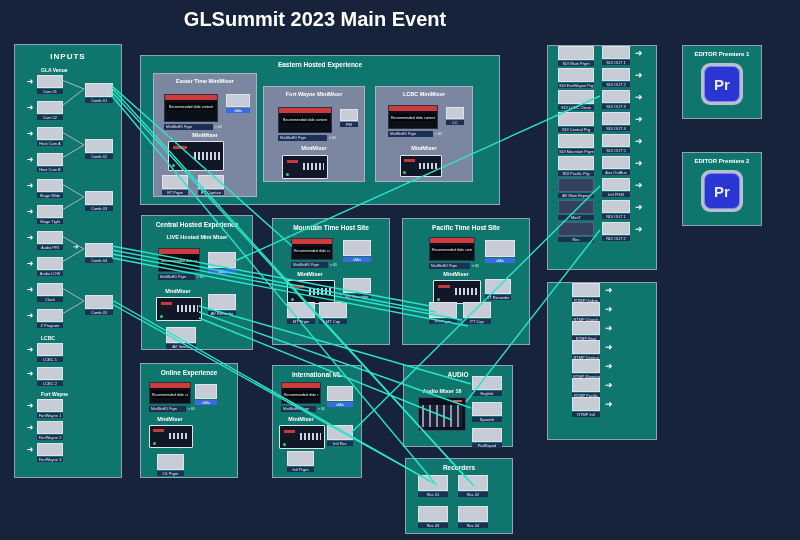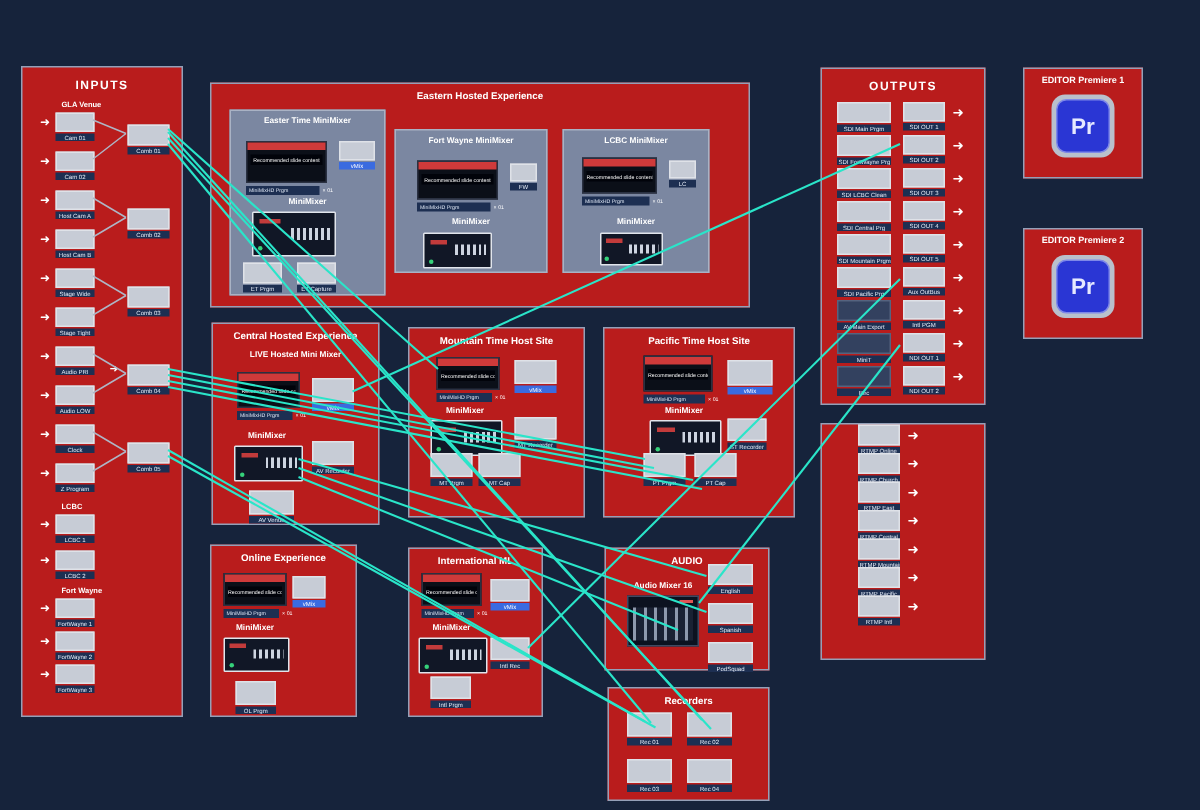--- a/index.html
+++ b/index.html
@@ -1,20 +1,20 @@
 <!DOCTYPE html>
 <html><head>
 <meta charset="utf-8">
 <style>
   html,body{margin:0;padding:0;background:#16233b;}
   .stage{position:relative;width:800px;height:540px;background:#16233b;overflow:hidden;
          font-family:"Liberation Sans",sans-serif;}
   .title{position:absolute;left:150px;top:8px;width:330px;text-align:center;
          color:#fff;font-size:20px;font-weight:bold;z-index:2;}
-  .panel{position:absolute;background:#b91c1c;border:1px solid #94a0b8;box-sizing:border-box;z-index:1;}
+  .panel{position:absolute;background:#0f766e;border:1px solid #94a0b8;box-sizing:border-box;z-index:1;}
   .subpanel{position:absolute;background:#7b87a1;border:1px solid #a9b2c4;box-sizing:border-box;}
   .phead{text-align:center;color:#fff;font-weight:bold;font-size:8px;letter-spacing:1px;
          padding-top:7px;height:22px;box-sizing:border-box;}
   .ghead{text-align:center;color:#fff;font-weight:bold;font-size:6.5px;padding-top:5px;}
   .shead{text-align:center;color:#fff;font-weight:bold;font-size:5.5px;padding-top:4px;}
   .sublbl{position:absolute;left:0;right:0;text-align:center;color:#fff;font-weight:bold;font-size:5.5px;}
   .mlbl{position:absolute;color:#fff;font-weight:bold;font-size:5.5px;}
   .ig-label{margin:0 0 2px 26px;height:6px;line-height:6px;color:#fff;font-weight:bold;font-size:5px;}
   .irow{display:flex;align-items:flex-start;padding-left:8px;height:18px;}
   .g1 .irow{margin-bottom:8px}.g2 .irow{margin-bottom:6px}.g3 .irow{margin-bottom:4px}
@@ -65,20 +65,21 @@
         color:#e6e9ff;font-weight:bold;font-size:15px;display:flex;align-items:center;justify-content:center;}
   .wires{position:absolute;left:0;top:0;z-index:5;pointer-events:none;}
   .wires .t{stroke:#2ae5c9;stroke-width:1.4;}
   .wires .g{stroke:#aeb6c6;stroke-width:1;}
 </style>
 </head>
 <body>
 
 <div class="stage">
 
+  <div class="title">GLSummit 2023 Main Event</div>
 
   <section class="panel" style="left:14px;top:44px;width:108px;height:434px">
     <div class="phead">INPUTS</div>
     <div class="ig-label">GLA Venue</div>
     <div class="g1">
         <div class="irow">
         <span class="arr">➜</span>
         <span class="ndwrap">
             <span class="nd"></span>
         <span class="ndl">Cam 01</span>
@@ -484,21 +485,20 @@
           <span class="ndl">Rec 03</span>
       </div>
         <div class="rec">
         <span class="nd"></span>
           <span class="ndl">Rec 04</span>
       </div>
       </div>
   </section>
 
   <section class="panel" style="left:547px;top:45px;width:110px;height:225px">
-    <div class="phead">OUTPUTS</div>
     <div class="outrows">
         <div class="orow">
         <span class="ow">
             <span class="nd"></span>
           <span class="ndl">SDI Main Prgm</span>
           </span>
         <span class="orx">
             <span class="nd"></span>
           <span class="ndl">SDI OUT 1</span>
           </span>

